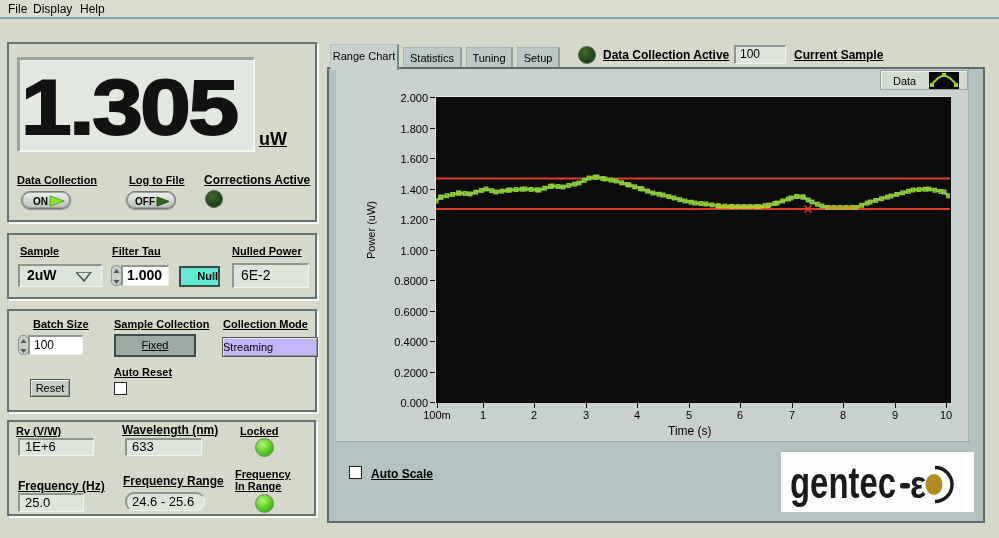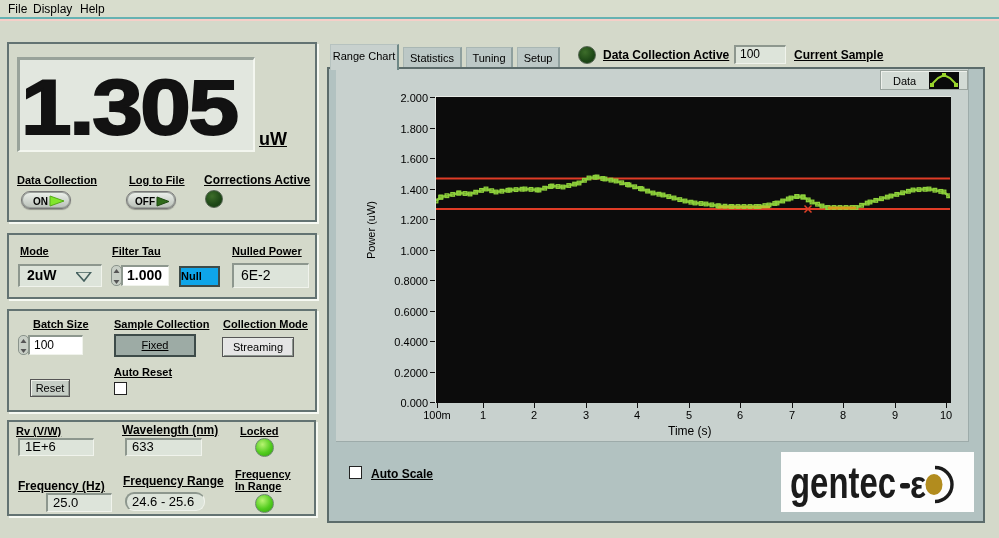--- a/index.html
+++ b/index.html
@@ -43,62 +43,62 @@
   </div>
 <div class="oval" style="left:126px; top:191px;">
     <span style="position:absolute; left:8px; top:4px;">OFF</span>
   <svg style="position:absolute; left:29px; top:4px;" width="15" height="11">
       <polygon points="1,1 13,5.5 1,10" fill="#2f6b1a" stroke="#1d4a10" stroke-width="1"></polygon>
     </svg>
   </div>
 <div class="led ledd" style="left:205px; top:190px; width:18px; height:18px;"></div>
 
 <div class="panel" style="left:7px; top:233px; width:310px; height:66px;"></div>
-<div class="lbl" style="left:20px; top:246px;">Mode</div>
+<div class="lbl" style="left:20px; top:246px;">Sample</div>
 <div class="lbl" style="left:112px; top:246px;">Filter Tau</div>
 <div class="lbl" style="left:232px; top:246px;">Nulled Power</div>
 <div class="vbox" style="left:18px; top:264px; width:84px; height:23px; line-height:19px; padding-left:7px; font-weight:bold; font-size:14px;">2uW
   <svg style="position:absolute; right:9px; top:6px;" width="16" height="10">
       <polyline points="0,0 15,0 8,9 0,0" fill="none" stroke="#44605e" stroke-width="1.6"></polyline>
     </svg>
 </div>
 <div class="spin" style="left:111px; top:265px; height:21px;"><svg width="9" height="19" style="margin-top:1px;">
       <polygon points="4.5,2 7.5,6 1.5,6" fill="#555"></polygon>
       <polygon points="4.5,17 7.5,13 1.5,13" fill="#555"></polygon>
     </svg></div>
 <div class="vbox" style="left:121px; top:265px; width:48px; height:21px; background:#fff; line-height:17px; padding-left:4px; font-weight:bold; font-size:14px;">1.000</div>
-<div class="abs" style="left:179px; top:266px; width:41px; height:21px; background:#0ea5e9; border:2px solid #3d4b49; font-size:11px; font-weight:bold; text-align:left; line-height:17px; color:#000;">Null</div>
+<div class="abs" style="left:179px; top:266px; width:41px; height:21px; background:#5eead4; border:2px solid #3d4b49; font-size:11px; font-weight:bold; text-align:right; line-height:17px; color:#000;">Null</div>
 <div class="vbox" style="left:232px; top:263px; width:77px; height:25px; line-height:21px; padding-left:7px; font-size:14px;">6E-2</div>
 
 <div class="panel" style="left:7px; top:309px; width:310px; height:103px;"></div>
 <div class="lbl" style="left:33px; top:319px;">Batch Size</div>
 <div class="lbl" style="left:114px; top:319px;">Sample Collection</div>
 <div class="lbl" style="left:223px; top:319px;">Collection Mode</div>
 <div class="spin" style="left:18px; top:335px; height:20px;"><svg width="9" height="18" style="margin-top:1px;">
       <polygon points="4.5,2 7.5,6 1.5,6" fill="#555"></polygon>
       <polygon points="4.5,16 7.5,12 1.5,12" fill="#555"></polygon>
     </svg></div>
 <div class="vbox" style="left:28px; top:335px; width:55px; height:20px; background:#fff; line-height:16px; padding-left:4px; font-size:12px;">100</div>
 <div class="abs" style="left:114px; top:334px; width:82px; height:23px; background:#9daba5; border:2px solid #3d4b49; font-size:11px; text-align:center; line-height:19px; color:#000;text-decoration:underline;">Fixed</div>
-<div class="abs" style="left:222px; top:337px; width:72px; height:20px; background:#e5e5e5; border:1px solid #555; box-shadow: inset 1px 1px 0 #e6eae4, inset -1px -1px 0 #8b958d; font-size:11px; text-align:center; line-height:19px; color:#000;">Streaming</div>
+<div class="abs" style="left:222px; top:337px; width:96px; height:20px; background:#c4b5fd; border:1px solid #555; box-shadow: inset 1px 1px 0 #e6eae4, inset -1px -1px 0 #8b958d; font-size:11px; text-align:left; line-height:19px; color:#000;">Streaming</div>
 <div class="lbl" style="left:114px; top:367px;">Auto Reset</div>
 <div class="chk" style="left:114px; top:382px;"></div>
 <div class="abs" style="left:30px; top:379px; width:40px; height:18px; background:#c6cec6; border:1px solid #555; box-shadow: inset 1px 1px 0 #eef1ea, inset -1px -1px 0 #959d95; font-size:11px; text-align:center; line-height:16px; color:#000;">Reset</div>
 
 <div class="panel" style="left:7px; top:420px; width:309px; height:96px;"></div>
 <div class="lbl" style="left:16px; top:426px;">Rv (V/W)</div>
 <div class="lbl" style="left:122px; top:425px; font-size:12px;">Wavelength (nm)</div>
 <div class="lbl" style="left:240px; top:426px;">Locked</div>
 <div class="vbox" style="left:18px; top:438px; width:76px; height:18px; line-height:14px; padding-left:5px;">1E+6</div>
 <div class="vbox" style="left:125px; top:438px; width:77px; height:18px; line-height:14px; padding-left:5px;">633</div>
 <div class="led ledg" style="left:255px; top:438px; width:19px; height:19px;"></div>
 <div class="lbl" style="left:18px; top:481px; font-size:12px;">Frequency (Hz)</div>
 <div class="lbl" style="left:123px; top:476px; font-size:12px;">Frequency Range</div>
 <div class="lbl" style="left:235px; top:468px; line-height:12px;">Frequency<br>In Range</div>
-<div class="vbox" style="left:18px; top:493px; width:66px; height:19px; line-height:15px; padding-left:5px;margin-left:28px;">25.0</div>
+<div class="vbox" style="left:18px; top:493px; width:66px; height:19px; line-height:15px; padding-left:5px;">25.0</div>
 <div class="vbox" style="left:125px; top:492px; width:80px; height:19px; line-height:15px; padding-left:5px;border-radius:9px;">24.6 - 25.6</div>
 <div class="led ledg" style="left:255px; top:494px; width:19px; height:19px;"></div>
 
 <div class="tab" style="left:330px; top:44px; width:69px; height:26px; background:#c8d1ce; border:1px solid #b6c2bf; border-bottom:none; border-right:2px solid #6f8886; line-height:23px; z-index:3;">Range Chart</div>
 <div class="tab" style="left:403px; top:47px; width:59px; height:21px; line-height:20px;">Statistics</div>
 <div class="tab" style="left:466px; top:47px; width:47px; height:21px; line-height:20px;">Tuning</div>
 <div class="tab" style="left:517px; top:47px; width:43px; height:21px; line-height:20px;">Setup</div>
 
 <div class="led ledd" style="left:578px; top:46px; width:18px; height:18px;"></div>
 <div class="lbl" style="left:603px; top:50px; font-size:12px;">Data Collection Active</div>

